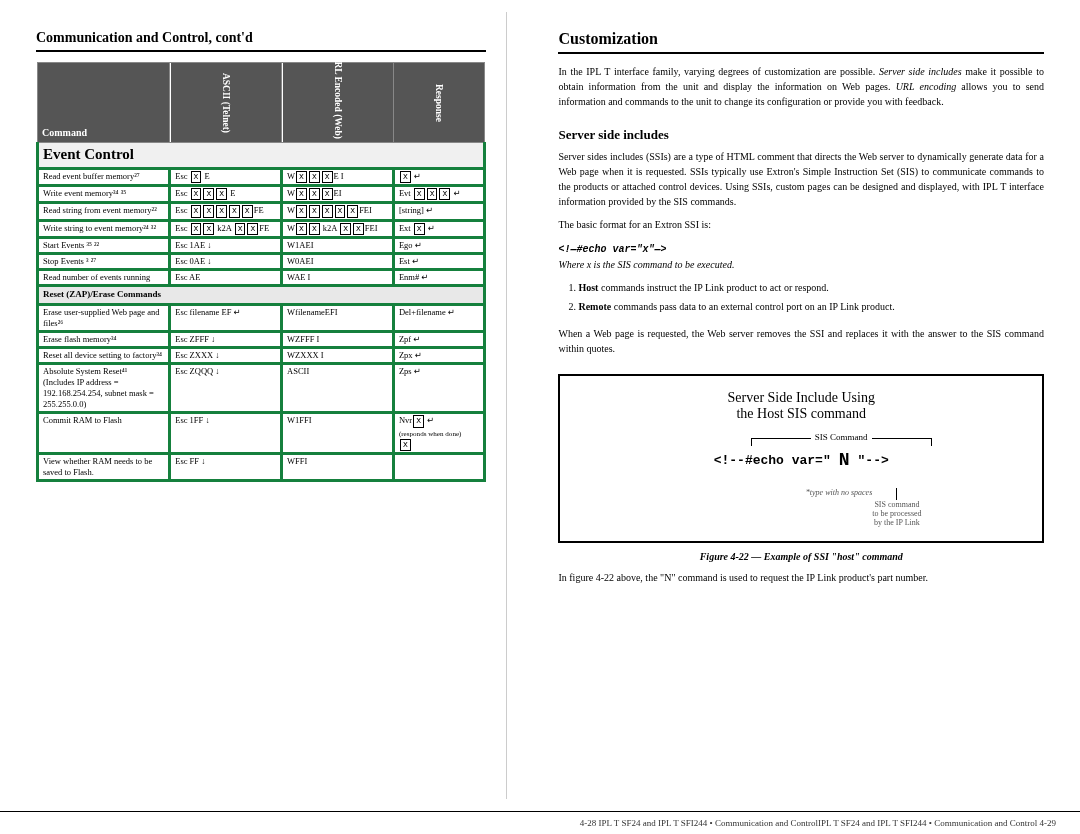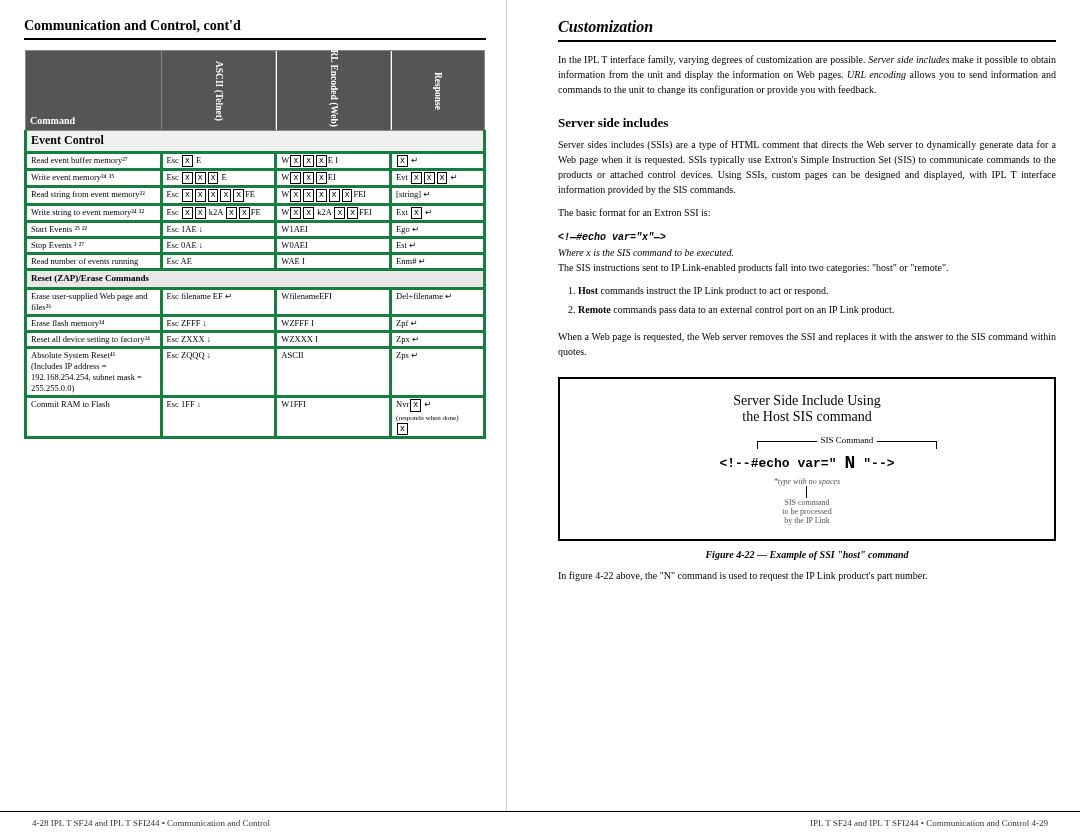--- a/index.html
+++ b/index.html
@@ -10,21 +10,21 @@
       color: #000;
       width: 1080px;
       height: 834px;
       display: flex;
       flex-direction: column;
     }
 
     .page-container {
       display: flex;
       flex: 1;
-      padding: 0;
+      padding: 12px;
       gap: 27px;
     }
 
     
     .left-panel {
       width: 520px;
       padding: 18px 20px 18px 24px;
       border-right: 1px solid #ccc;
       display: flex;
       flex-direction: column;
@@ -73,21 +73,21 @@
     .cmd-table td {
       padding: 1px 4px;
       border: 3px solid #15803d;
       vertical-align: top;
       font-size: 8.5px;
       line-height: 1.3;
     }
 
     .cmd-table .section-header {
       font-weight: bold;
-      font-size: 12px;
+      font-size: 15px;
       background: #f0f0f0;
       padding: 2px 4px;
       border-top: 1px solid #888;
     }
 
     .cmd-table .subsection-header {
       font-weight: bold;
       font-size: 9px;
       background: #e8e8e8;
       padding: 2px 4px;
@@ -110,21 +110,20 @@
       display: flex;
       flex-direction: column;
     }
 
     .customization-title {
       font-size: 16px;
       font-weight: bold;
       border-bottom: 2px solid #000;
       padding-bottom: 4px;
       margin-bottom: 10px;
-      font-style: italic;
     }
 
     .body-text {
       font-size: 10px;
       line-height: 1.5;
       margin-bottom: 8px;
       text-align: justify;
     }
 
     .body-text em {
@@ -168,42 +167,42 @@
       font-size: 10px;
       font-style: italic;
       font-weight: bold;
       text-align: center;
       margin-bottom: 8px;
     }
 
     
     .footer {
       display: flex;
-      justify-content: space-between;
-      padding: 6px 32px;
+      justify-content: flex-end;
+      padding: 6px 24px;
       border-top: 1px solid #000;
       font-size: 9px;
       color: #333;
     }
 
     .footer-left { }
     .footer-right { }
 
     .echo-format {
       font-family: 'Courier New', monospace;
       font-size: 10px;
       font-weight: bold;
       font-style: italic;
       margin: 4px 0;
     }
 
     .echo-sub {
       font-size: 10px;
       font-style: italic;
-      margin-bottom: 2px;
+      margin-bottom: 10px;
     }
 
     .rotated-header {
       writing-mode: vertical-lr;
       transform: rotate(180deg);
       white-space: nowrap;
     }
   </style>
 </head>
 <body>
@@ -303,20 +302,26 @@
             <td>Esc ZQQQ ↓</td>
             <td>ASCII</td>
             <td>Zps ↵</td>
           </tr>
           <tr>
             <td>Commit RAM to Flash</td>
             <td>Esc 1FF ↓</td>
             <td>W1FFI</td>
             <td>Nvr<span class="code-box">X</span> ↵<br><small>(responds when done)</small><br><span class="code-box">X</span></td>
           </tr>
+          <tr>
+            <td>View whether RAM needs to be saved to Flash.</td>
+            <td>Esc FF ↓</td>
+            <td>WFFI</td>
+            <td></td>
+          </tr>
         </tbody>
       </table>
     </div>
   </div>
 
   <div class="right-panel">
     <div class="customization-title">Customization</div>
 
     <p class="body-text">
       In the IPL T interface family, varying degrees of customization are possible. <em>Server side includes</em> make it possible to obtain information from the unit and display the information on Web pages. <em>URL encoding</em> allows you to send information and commands to the unit to change its configuration or provide you with feedback.
@@ -326,21 +331,20 @@
 
     <p class="body-text">
       Server sides includes (SSIs) are a type of HTML comment that directs the Web server to dynamically generate data for a Web page when it is requested. SSIs typically use Extron's Simple Instruction Set (SIS) to communicate commands to the products or attached control devices. Using SSIs, custom pages can be designed and displayed, with IPL T interface information provided by the SIS commands.
     </p>
 
     <p class="body-text">The basic format for an Extron SSI is:</p>
 
     <p class="echo-format">&lt;!—#echo var="x"—&gt;</p>
     <p class="echo-sub"><em>Where x is the SIS command to be executed.</em></p>
 
-    <p class="body-text">The SIS instructions sent to IP Link-enabled products fall into two categories: "host" or "remote".</p>
 
     <ol class="numbered-list">
       <li><strong>Host</strong> commands instruct the IP Link product to act or respond.</li>
       <li><strong>Remote</strong> commands pass data to an external control port on an IP Link product.</li>
     </ol>
 
     <p class="body-text">
       When a Web page is requested, the Web server removes the SSI and replaces it with the answer to the SIS command within quotes.
     </p>
 
@@ -358,21 +362,21 @@
         </div>
 
         
         <div style="display:flex; align-items:center; justify-content:center; margin-top:4px; gap:0;">
           <span style="font-family:'Courier New',monospace; font-size:13px; font-weight:bold;">&lt;!--#echo var="</span>
           <span style="font-family:'Courier New',monospace; font-size:18px; font-weight:bold; margin:0 8px;">N</span>
           <span style="font-family:'Courier New',monospace; font-size:13px; font-weight:bold;">"--&gt;</span>
         </div>
 
         
-        <div style="display:flex; justify-content:flex-end; margin-top:4px; padding:0 10px;flex-direction:column;">
+        <div style="display:flex; justify-content:flex-end; margin-top:18px; padding:0 10px;">
           <span style="font-size:8px; font-style:italic; color:#555;">*type with no spaces</span>
           <div style="display:flex; flex-direction:column; align-items:center;">
             <div style="width:1px; height:12px; background:#000; margin:0 auto;"></div>
             <span style="font-size:8px; text-align:center; color:#555;">SIS command<br>to be processed<br>by the IP Link</span>
           </div>
         </div>
       </div>
     </div>
 
     <p class="figure-caption">

